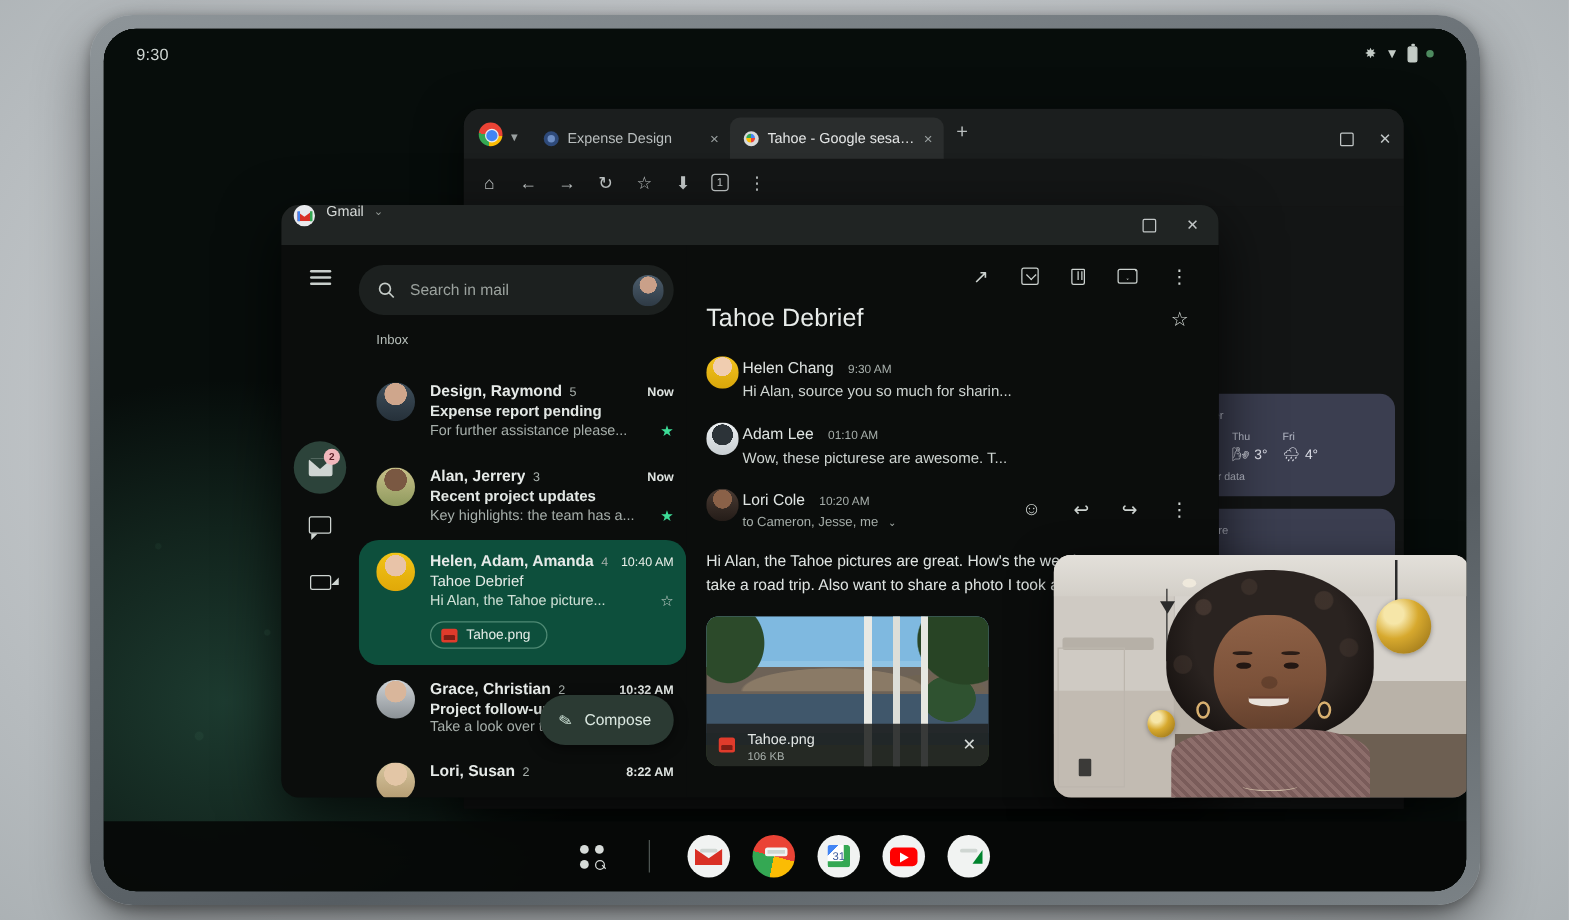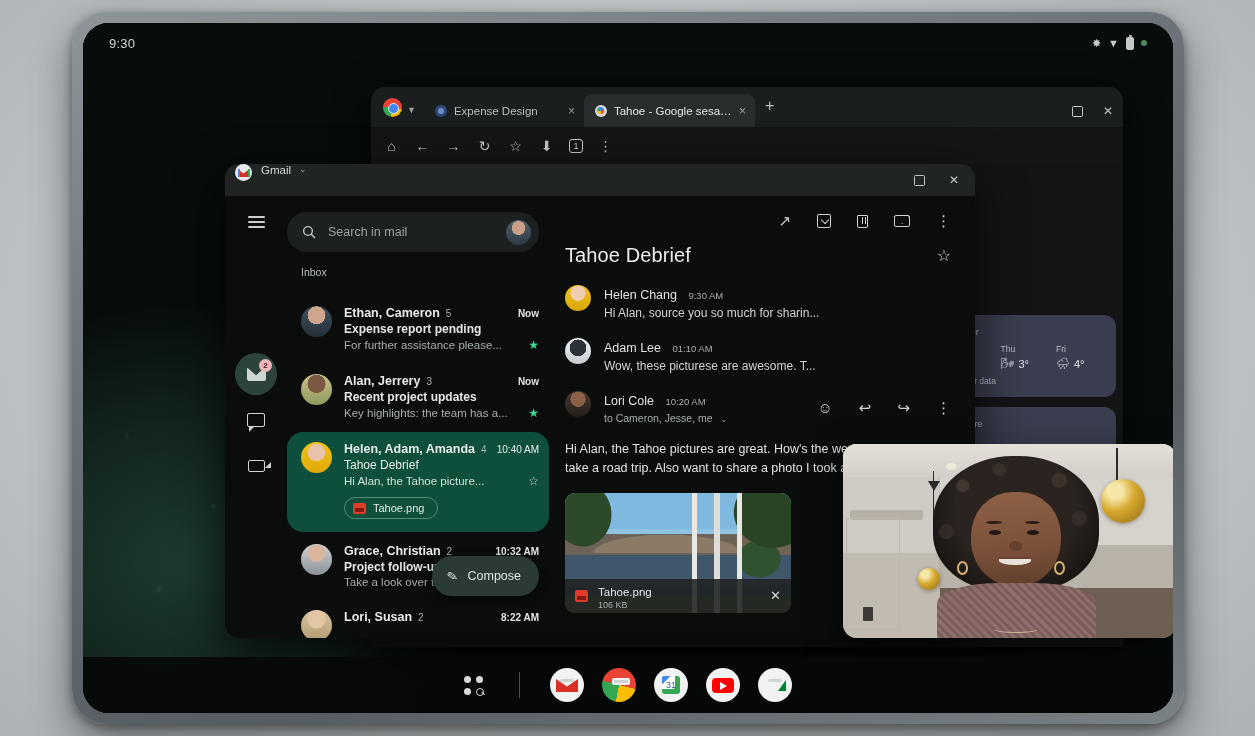--- a/index.html
+++ b/index.html
@@ -106,21 +106,21 @@
   #chrome-toolbar { height:38px; background:#141616; display:flex; align-items:center; gap:14px; padding:0 12px; }
   .tbicon { color:#c2c7c7; font-size:14px; width:17px; text-align:center; flex:none; }
   #omnibox { flex:1; height:26px; background:#242727; border-radius:13px;
     display:flex; align-items:center; gap:8px; padding:0 10px; overflow:hidden; }
   #omni-url { color:#c6cbca; font-size:10.5px; white-space:nowrap; overflow:hidden; text-overflow:ellipsis; }
   #chrome-content { position:absolute; left:0; top:78px; right:0; bottom:0; background:#131515; }
 
   .gcard { position:absolute; background:#3b3e50; border-radius:12px; padding:12px 14px; color:#dfe1ea; }
   #wcard { left:560px; top:150px; width:185px; height:82px; }
   #wcard .wc-title { font-size:9px; color:#b8bcc9; }
-  #wc-days { display:flex; gap:27px; margin-top:7px; }
+  #wc-days { display:flex; gap:12px; margin-top:7px; }
   .wday { text-align:left; }
   .wday-n { font-size:8.5px; color:#b8bcc9; }
   .wday-r { display:flex; align-items:center; gap:4px; margin-top:3px; }
   .wday-t { font-size:11px; }
   .wc-foot { font-size:8.5px; color:#b8bcc9; margin-top:6px; }
   #tcard { left:560px; top:242px; width:185px; height:72px; }
   #tcard .wc-title { font-size:9px; color:#b8bcc9; }
   #tc-dur { font-size:16px; font-weight:bold; margin-top:22px; }
   #tc-from { font-size:8.5px; color:#b8bcc9; margin-top:2px; }
 
@@ -208,21 +208,21 @@
   .dact { color:#cdd3d0; font-size:15px; }
   .dsq { width:14px; height:14px; border:1.4px solid #cdd3d0; border-radius:2px; position:relative; }
   .dsq.arch::after{content:"";position:absolute;left:3.5px;top:2px;width:5px;height:5px;border-left:1.3px solid #cdd3d0;border-bottom:1.3px solid #cdd3d0;transform:rotate(-45deg);}
   .dtrash { width:11px; height:13px; border:1.4px solid #cdd3d0; border-radius:1px 1px 2px 2px; position:relative; }
   .dtrash::after{content:"";position:absolute;left:3.5px;top:1.5px;width:2px;height:7px;border-left:1.2px solid #cdd3d0;border-right:1.2px solid #cdd3d0;}
   .denv { width:16px; height:12px; border:1.4px solid #cdd3d0; border-radius:2px; position:relative; }
   .denv::after{content:"";position:absolute;left:0;top:0;width:13.2px;height:7px;border-bottom:1.4px solid #cdd3d0;border-right:1.4px solid #cdd3d0;transform:skewX(0) rotate(0);clip-path:polygon(0 0,50% 100%,100% 0);}
   #detail-head { display:flex; align-items:center; margin-top:14px; }
   #detail-subject { color:#e8ecea; font-size:20px; letter-spacing:.1px; }
   #detail-star { margin-left:auto; color:#d7ddd9; font-size:16px; padding-right:4px; }
-  .msg { display:flex; gap:13px; margin-top:18px; }
+  .msg { display:flex; gap:3px; margin-top:18px; }
   .msgav { width:26px; height:26px; border-radius:50%; flex:none; }
   .msgav.b1 { background: radial-gradient(circle at 50% 32%, #f0cdb0 0 34%, transparent 35%), linear-gradient(#f3c420,#d9a60a); }
   .msgav.b2 { background: radial-gradient(circle at 50% 38%, #2c3338 0 40%, transparent 41%), linear-gradient(#eef1f3,#c8ced2); }
   .msgav.b3 { background: radial-gradient(circle at 50% 32%, #8a6148 0 34%, transparent 35%), linear-gradient(#4a3b33,#241c18); }
   .msgname { font-size:12.5px; color:#dfe4e2; }
   .msgtime { font-size:9.5px; color:#a6aeaa; margin-left:7px; }
   .msgsnip { font-size:12px; color:#cfd5d2; margin-top:3px; }
   .msgto { font-size:10.5px; color:#a6aeaa; margin-top:3px; }
   .msgto .chev { font-size:8px; margin-left:5px; }
   #msg3-actions { margin-left:auto; display:flex; gap:26px; align-items:center; padding-right:4px; }
@@ -486,21 +486,21 @@
                 <span id="gm-avatar"></span>
               </div>
               <div id="gm-inbox-label">Inbox</div>
 
               <div id="gm-mail-list">
 
                 <div class="mrow">
                   <span class="mav a1"></span>
                   <div class="mbody">
                     <div class="mline1">
-                      <span class="msender">Ethan, Cameron</span>
+                      <span class="msender">Design, Raymond</span>
                       <span class="mcount">5</span>
                       <span class="mtime">Now</span>
                     </div>
                     <div class="msubj">Expense report pending</div>
                     <div class="mline3">
                       <span class="msnip">For further assistance please...</span>
                       <span class="mstar">★</span>
                     </div>
                   </div>
                 </div>

